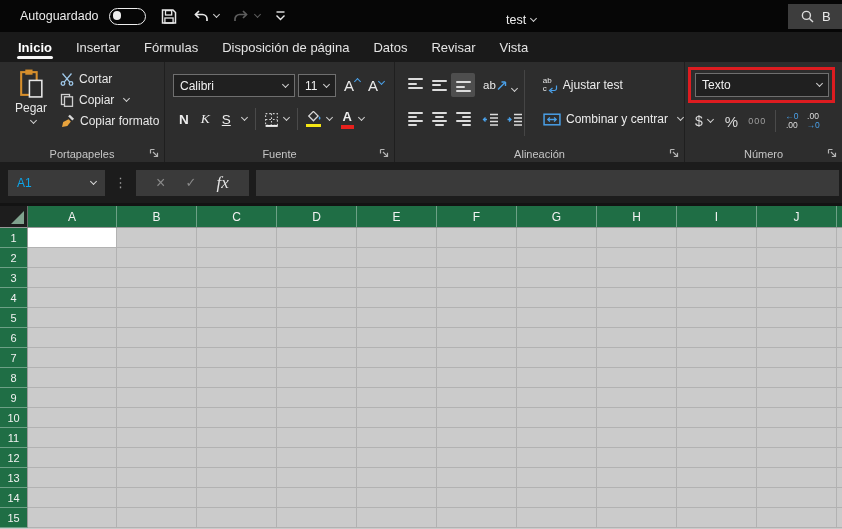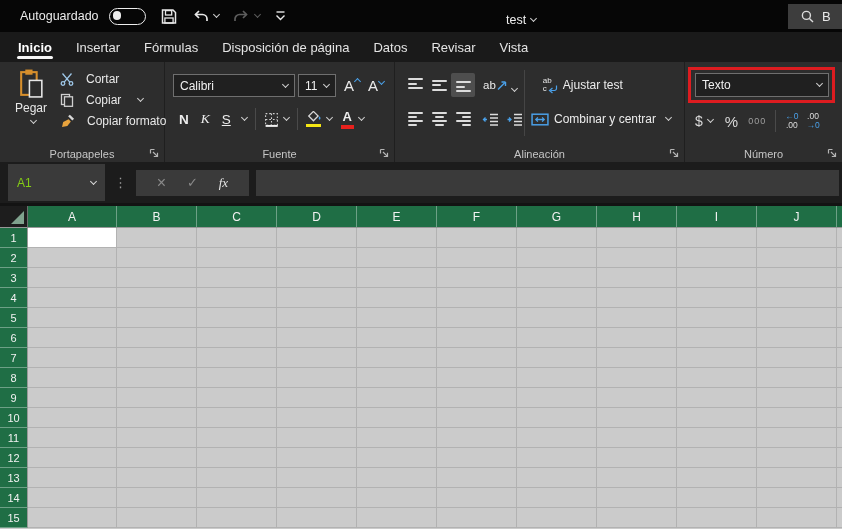--- a/index.html
+++ b/index.html
@@ -28,21 +28,21 @@
   .ribbon { position:absolute; top:62px; left:0; width:842px; height:100px; background:#2d2d2d; display:flex; }
   .group { position:relative; height:100%; border-right:1px solid #1f1f1f; }
   .g-label { position:absolute; bottom:2px; left:0; right:0; text-align:center; font-size:11px; color:#c6c6c6; }
   .launcher { position:absolute; bottom:4px; right:5px; cursor:pointer; }
   .vsep { position:absolute; top:8px; height:66px; width:1px; background:#454545; }
 
   
   .paste-btn { position:absolute; left:7px; top:6px; width:48px; display:flex; flex-direction:column; align-items:center; font-size:12px; cursor:pointer; }
   .paste-btn .lbl { margin-top:2px; }
   .clip-list { position:absolute; left:60px; top:10px; display:flex; flex-direction:column; gap:7px; font-size:12px; }
-  .clip-item { display:flex; align-items:center; gap:12px; cursor:pointer; white-space:nowrap; }
+  .clip-item { display:flex; align-items:center; gap:5px; cursor:pointer; white-space:nowrap; }
 
   
   .font-row1 { position:absolute; left:8px; top:12px; display:flex; align-items:center; }
   .combo { background:#202020; border:1px solid #6f6f6f; height:23px; display:flex; align-items:center; padding:0 6px; font-size:12px; color:#f0f0f0; cursor:pointer; }
   .combo .chev { margin-left:auto; }
   .font-name { width:122px; }
   .font-size { width:38px; margin-left:3px; }
   .grow-btn { display:flex; align-items:flex-start; margin-left:8px; font-size:15px; color:#eaeaea; cursor:pointer; }
   .grow-btn .caret { width:5px; height:5px; border-right:1.4px solid #4aa0e8; border-bottom:1.4px solid #4aa0e8; display:inline-block; margin-left:1px; }
   .caret.up { transform:rotate(-135deg); margin-top:2px; }
@@ -76,27 +76,27 @@
   .red-annot { position:absolute; left:3px; top:5px; width:147px; height:36px; border:3.5px solid #dd1c20; z-index:5; pointer-events:none; }
   .num-combo { position:absolute; left:10px; top:11px; width:134px; height:24px; }
   .num-row2 { position:absolute; left:10px; top:46px; display:flex; align-items:center; height:26px; }
   .num-glyph { font-size:14px; color:#d8d8d8; cursor:pointer; }
   .thousands { font-size:9px; color:#9f9f9f; letter-spacing:1px; cursor:pointer; }
   .decbtn { display:flex; flex-direction:column; align-items:center; font-size:8.5px; line-height:9px; color:#dedede; cursor:pointer; }
   .blue { color:#4aa0e8; }
 
   
   .formulabar { position:absolute; top:162px; left:0; width:842px; height:41px; background:#1c1c1c; display:flex; align-items:center; }
-  .namebox { margin-left:8px; width:97px; height:37px; background:#3a3a3a; display:flex; align-items:center; padding:0 9px; font-size:12px; color:#84cc16; cursor:pointer; }
+  .namebox { margin-left:8px; width:97px; height:26px; background:#3a3a3a; display:flex; align-items:center; padding:0 9px; font-size:12px; color:#0ea5e9; cursor:pointer; }
   .namebox .chev { margin-left:auto; border-color:#d9d9d9; }
   .fb-dots { margin:0 9px; color:#9a9a9a; font-size:13px; }
   .fxbox { width:113px; height:26px; background:#3a3a3a; display:flex; align-items:center; justify-content:space-evenly; }
   .fb-cancel { color:#8a8a8a; font-size:16px; cursor:pointer; }
   .fb-enter { color:#8a8a8a; font-size:13px; cursor:pointer; }
-  .fb-fx { color:#e4e4e4; font-size:13px; font-style:italic; font-family:"Liberation Serif", serif; cursor:pointer; }
+  .fb-fx { color:#e4e4e4; font-size:17px; font-style:italic; font-family:"Liberation Serif", serif; cursor:pointer; }
   .finput { flex:1; height:26px; background:#3a3a3a; margin-left:7px; margin-right:3px; cursor:text; }
   .gapband { position:absolute; top:203px; left:0; width:842px; height:3px; background:#131313; }
 
   
   .grid { position:absolute; top:206px; left:0; width:842px; height:323px; background:#cbcbcb; }
   .g-row { display:flex; height:20px; }
   .g-row.g-head { height:22px; }
   .corner { width:28px; height:22px; background:#1d1d1d; position:relative; border-right:1px solid rgba(255,255,255,.35); border-bottom:1px solid #989898; cursor:pointer; }
   .tri { position:absolute; right:3px; bottom:3px; width:0; height:0; border-left:13px solid transparent; border-bottom:13px solid #7fa28d; }
   .colh { width:80px; height:22px; background:#1f6e45; color:#f2f2f2; font-size:12px; display:flex; align-items:center; justify-content:center; border-right:1px solid rgba(255,255,255,.35); border-bottom:1px solid #989898; cursor:pointer; }
@@ -342,21 +342,21 @@
             <path d="M5 6.5 L1.5 6.5 M3.5 4.5 L1.5 6.5 L3.5 8.5" fill="none" stroke="#4aa0e8" stroke-width="1.3"></path>
             <path d="M8 1.5 h8 M8 5 h8 M8 8.5 h8 M8 12 h8" stroke="#dcdcdc" stroke-width="1.6"></path>
           </svg>
       </span>
       <span class="indent">
         <svg width="17" height="13" viewBox="0 0 17 13">
             <path d="M1.5 6.5 L5 6.5 M3 4.5 L5 6.5 L3 8.5" fill="none" stroke="#4aa0e8" stroke-width="1.3"></path>
             <path d="M8 1.5 h8 M8 5 h8 M8 8.5 h8 M8 12 h8" stroke="#dcdcdc" stroke-width="1.6"></path>
           </svg>
       </span>
-      <span class="txt-btn" style="margin-left:8px;">
+      <span class="txt-btn" style="margin-left:20px;">
         <svg width="18" height="13" viewBox="0 0 17 12">
             <rect x="1" y="1" width="15" height="10" fill="none" stroke="#4aa0e8" stroke-width="1.4"></rect>
             <path d="M4.5 6 H12.5 M6.5 4 L4.5 6 L6.5 8 M10.5 4 L12.5 6 L10.5 8" fill="none" stroke="#4aa0e8" stroke-width="1.2"></path>
           </svg>
         <span>Combinar y centrar</span>
         <span class="chev"></span>
       </span>
     </div>
     <span class="vsep" style="left:129px;"></span>
     <span class="g-label">Alineación</span>

